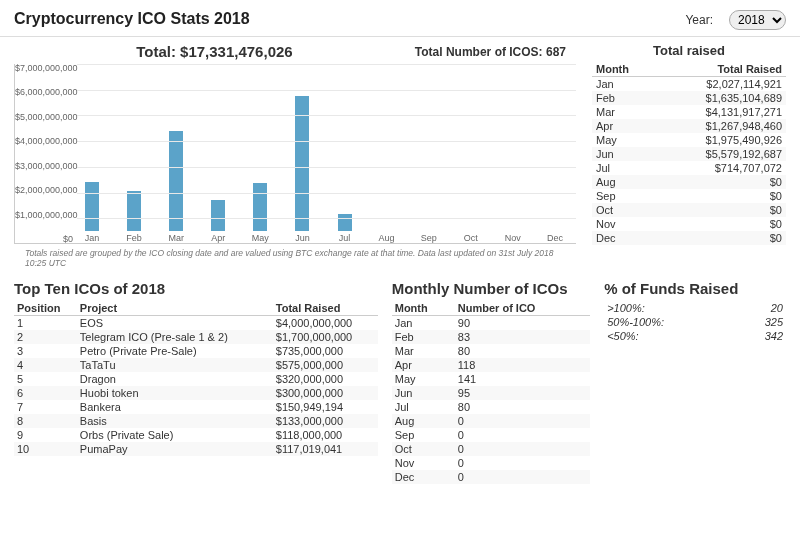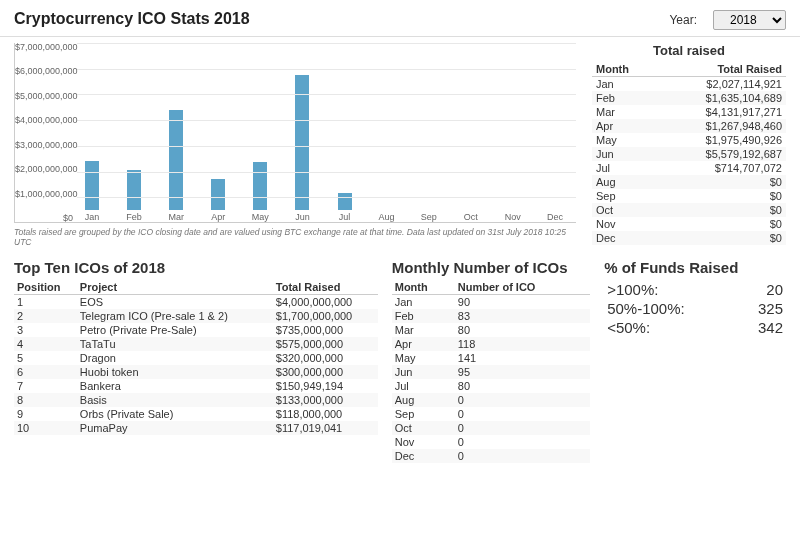--- a/index.html
+++ b/index.html
@@ -26,22 +26,22 @@
     }
     .year-selector {
       display: flex;
       align-items: center;
       gap: 16px;
       font-size: 12px;
     }
     .year-selector select {
       font-size: 12px;
       border: 1px solid #aaa;
-      padding: 1px 12px;
-      border-radius: 2px;
+      padding: 1px 4px;
+      border-radius: 10px;
     }
     .main-content {
       display: flex;
       padding: 6px 14px;
       gap: 10px;
     }
     .chart-section {
       flex: 1;
     }
     .chart-title {
@@ -125,20 +125,21 @@
       position: absolute;
       left: 0;
       right: 0;
       border-top: 1px solid #e8e8e8;
     }
     .chart-footnote {
       font-size: 8.5px;
       color: #777;
       margin-top: 4px;
       font-style: italic;
+      margin-left: 11px;
     }
     .total-raised-section {
       width: 200px;
       padding-left: 6px;
     }
     .section-title {
       font-size: 13px;
       font-weight: bold;
       text-align: center;
       margin-bottom: 4px;
@@ -205,22 +206,23 @@
     .data-table td {
       padding: 1px 3px;
       color: #333;
       vertical-align: top;
     }
     .data-table tr:nth-child(even) {
       background: #f8f8f8;
     }
     .pct-table {
       width: 100%;
-      font-size: 15px;
+      font-size: 11px;
       border-collapse: collapse;
+      font-style: italic;
     }
     .pct-table tr td {
       padding: 1px 3px;
     }
     .pct-table tr td:last-child {
       text-align: right;
     }
     .chart-header-row {
       display: flex;
       justify-content: space-between;
@@ -238,20 +240,25 @@
     <select>
       <option>2017</option>
       <option selected="">2018</option>
       <option>2019</option>
     </select>
   </div>
 </div>
 
 <div class="main-content">
   <div class="chart-section">
+    <div class="chart-header-row">
+      <div></div>
+      <div class="chart-title">Total: $17,331,476,026</div>
+      <div class="chart-total-icos">Total Number of ICOS: 687</div>
+    </div>
     <div class="chart-container">
       <div class="chart-inner">
 
         <div class="grid-lines">
           <div class="grid-line" style="top: 0%;"></div>
           <div class="grid-line" style="top: 14.3%;"></div>
           <div class="grid-line" style="top: 28.6%;"></div>
           <div class="grid-line" style="top: 42.9%;"></div>
           <div class="grid-line" style="top: 57.1%;"></div>
           <div class="grid-line" style="top: 71.4%;"></div>

